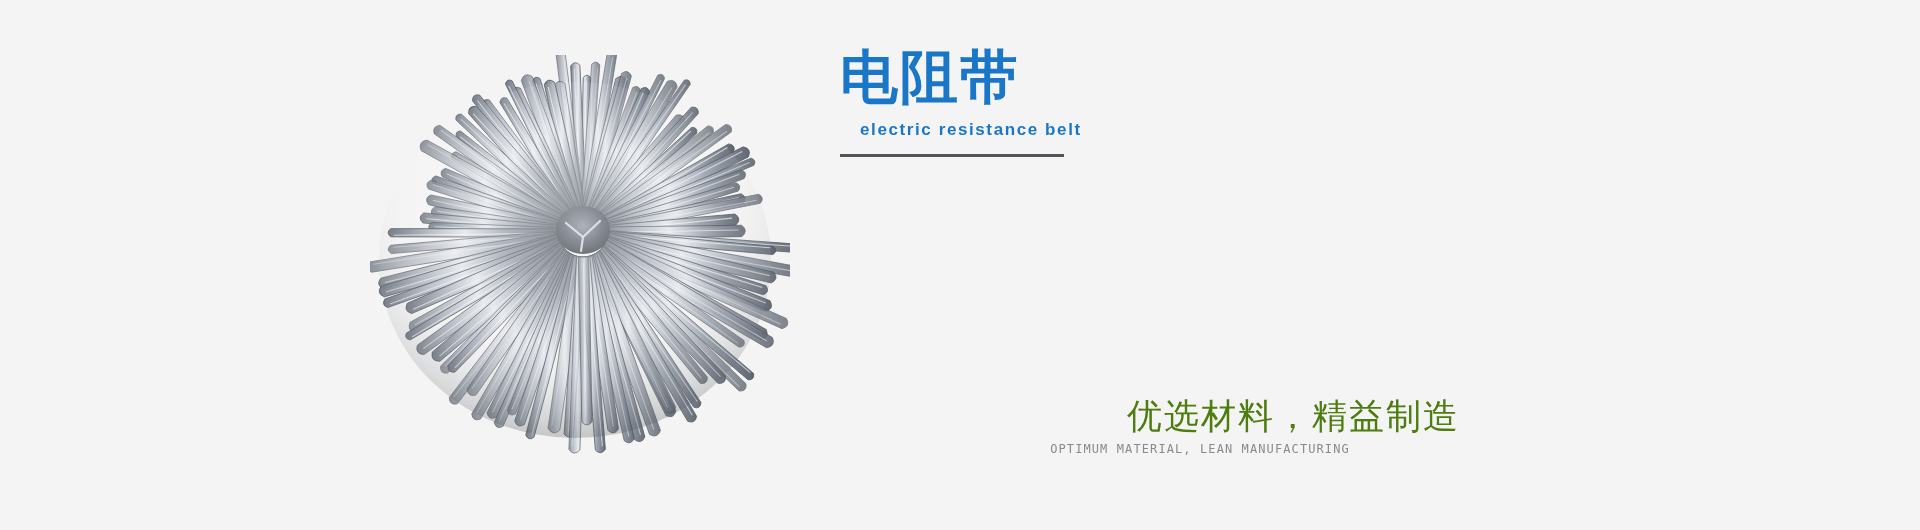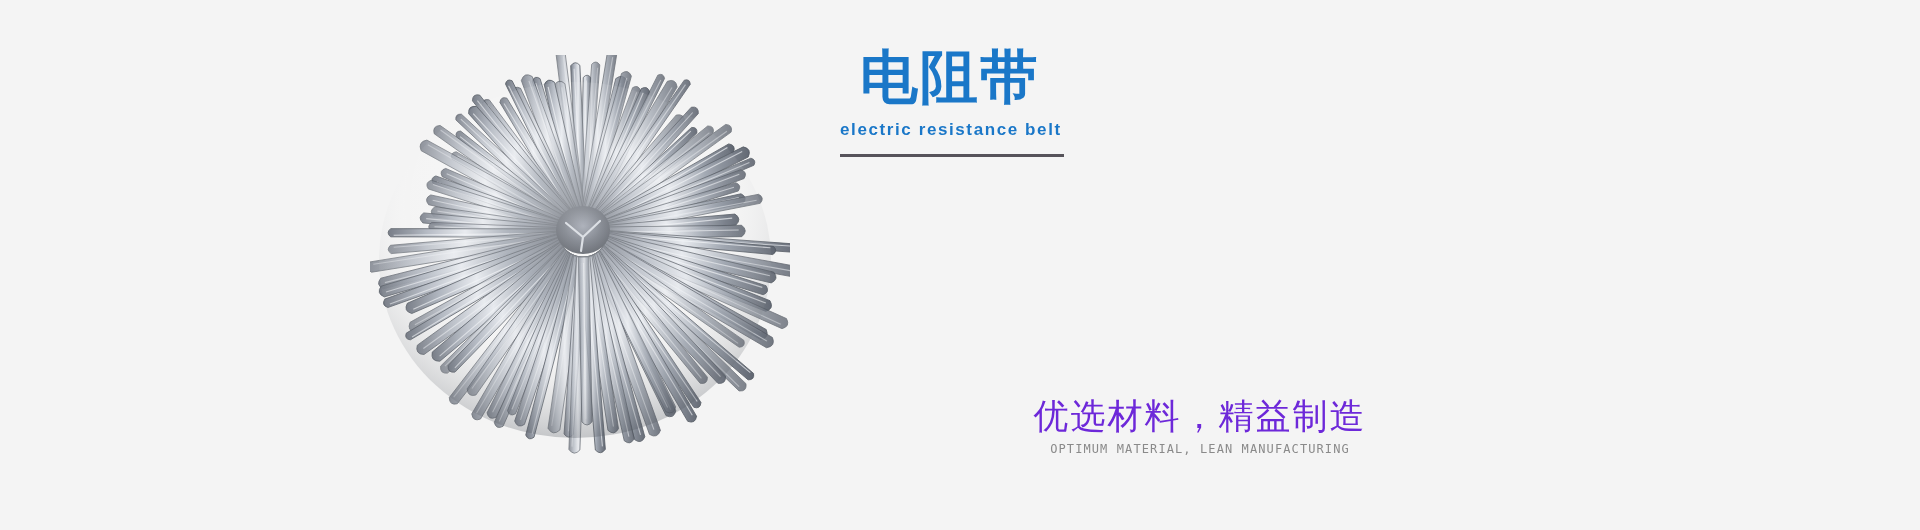--- a/index.html
+++ b/index.html
@@ -50,29 +50,29 @@
     top: 48px;
     width: 600px;
   }
   #main-title {
     font-size: 58px;
     font-weight: bold;
     line-height: 1;
     color: #1a77c8;
     letter-spacing: 2px;
     white-space: nowrap;
-    margin-left: 20px;
   }
   #sub-title {
     margin-top: 14px;
     font-size: 17px;
     font-weight: bold;
     color: #1a77c8;
     letter-spacing: 1.6px;
     white-space: nowrap;
+    margin-left: 20px;
   }
   #title-divider {
     margin-top: 14px;
     width: 224px;
     height: 3px;
     background: #56535a;
   }
 
   #description-block {
     position: absolute;
@@ -92,24 +92,25 @@
   #slogan-block {
     position: absolute;
     left: 100px;
     top: 398px;
     width: 520px;
     text-align: center;
   }
   #slogan-cn {
     font-family: "Liberation Serif", "DejaVu Serif", serif;
     font-size: 35px;
-    color: #6d28d9;
+    color: #4d7c0f;
     letter-spacing: 2px;
     line-height: 1.1;
     white-space: nowrap;
+    text-align: right;
   }
   #slogan-en {
     margin-top: 5px;
     font-family: "DejaVu Sans Mono", "Liberation Mono", monospace;
     font-size: 12px;
     color: #8a8a8a;
     letter-spacing: 1.1px;
     white-space: nowrap;
   }
 </style>

